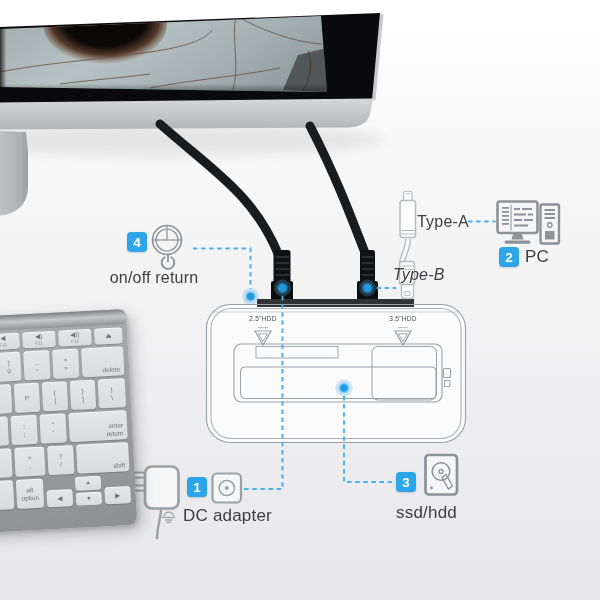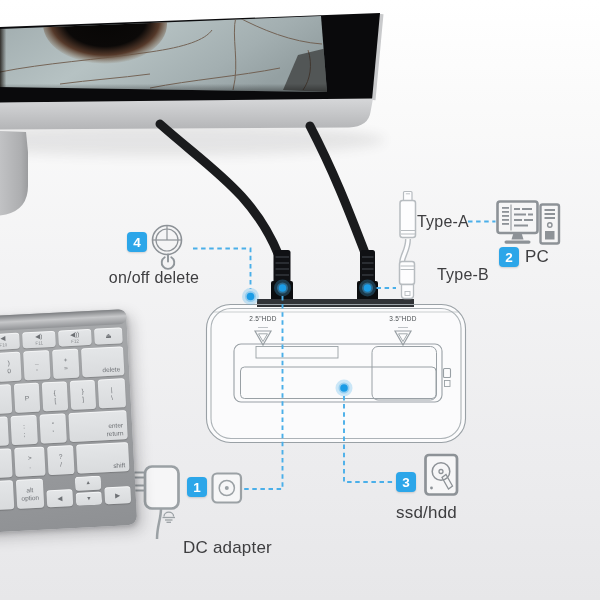--- a/index.html
+++ b/index.html
@@ -282,30 +282,30 @@
     </g>
     <g>
       <circle cx="344" cy="388" r="8.5" class="dot-halo1"></circle>
           <circle cx="344" cy="388" r="5.5" class="dot-halo2"></circle>
           <circle cx="344" cy="388" r="3.8" class="dot-core"></circle>
     </g>
   </g>
 </svg>
 
 <div class="badge" style="left:127px;top:232px;">4</div>
-<div class="label lbl-16" style="left:100px;top:269px;width:108px;text-align:center;">on/off delete</div>
+<div class="label lbl-16" style="left:100px;top:269px;width:108px;text-align:center;">on/off return</div>
 
 <div class="label lbl-16" style="left:417px;top:213px;">Type-A</div>
-<div class="label lbl-16" style="left:437px;top:266px;">Type-B</div>
+<div class="label lbl-16" style="left:393px;top:266px;font-style:italic;">Type-B</div>
 
 <div class="badge" style="left:499px;top:247px;">2</div>
 <div class="label lbl-17" style="left:525px;top:247px;">PC</div>
 
 <div class="badge" style="left:187px;top:477px;">1</div>
-<div class="label lbl-17" style="left:183px;top:506px;margin-top:32px;">DC adapter</div>
+<div class="label lbl-17" style="left:183px;top:506px;">DC adapter</div>
 
 <div class="badge" style="left:396px;top:472px;">3</div>
 <div class="label lbl-17" style="left:396px;top:503px;text-align:center;">ssd/hdd</div>
 
 <div class="label bay-label" style="left:241px;top:315px;width:44px;">2.5"HDD</div>
 <div class="label bay-label" style="left:381px;top:315px;width:44px;">3.5"HDD</div>
 
 <div class="keyboard">
   <div class="kb-hinge"></div>
   <div class="kb-keys" id="kb-keys">

